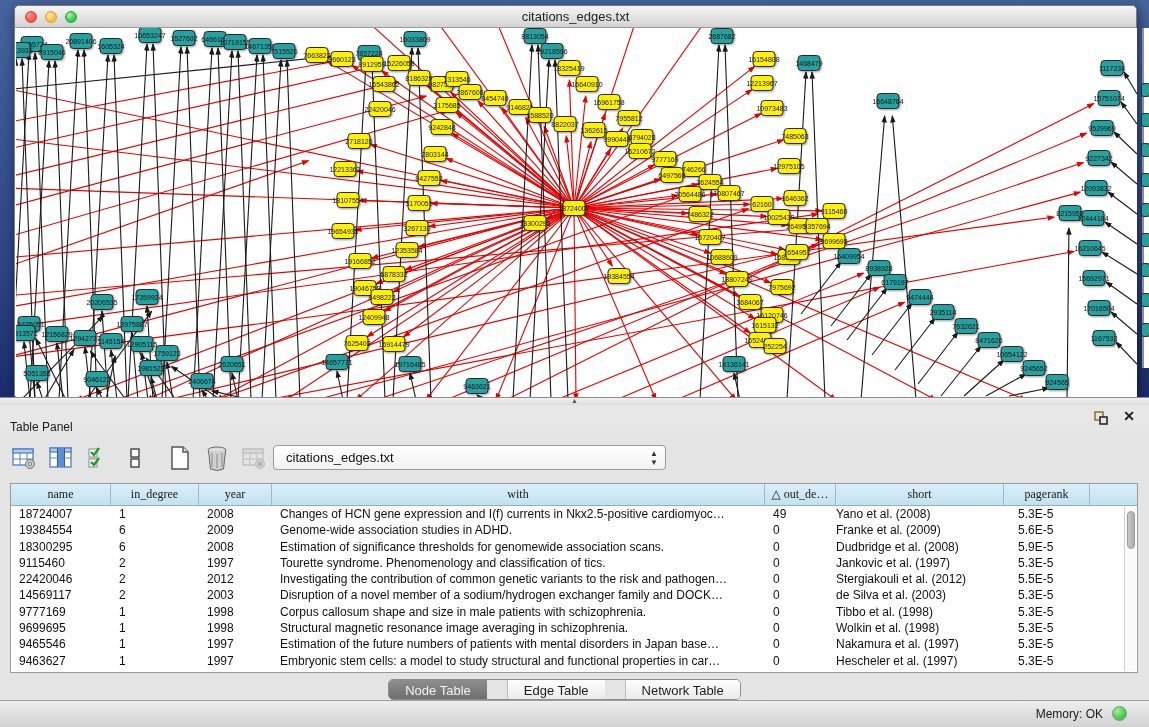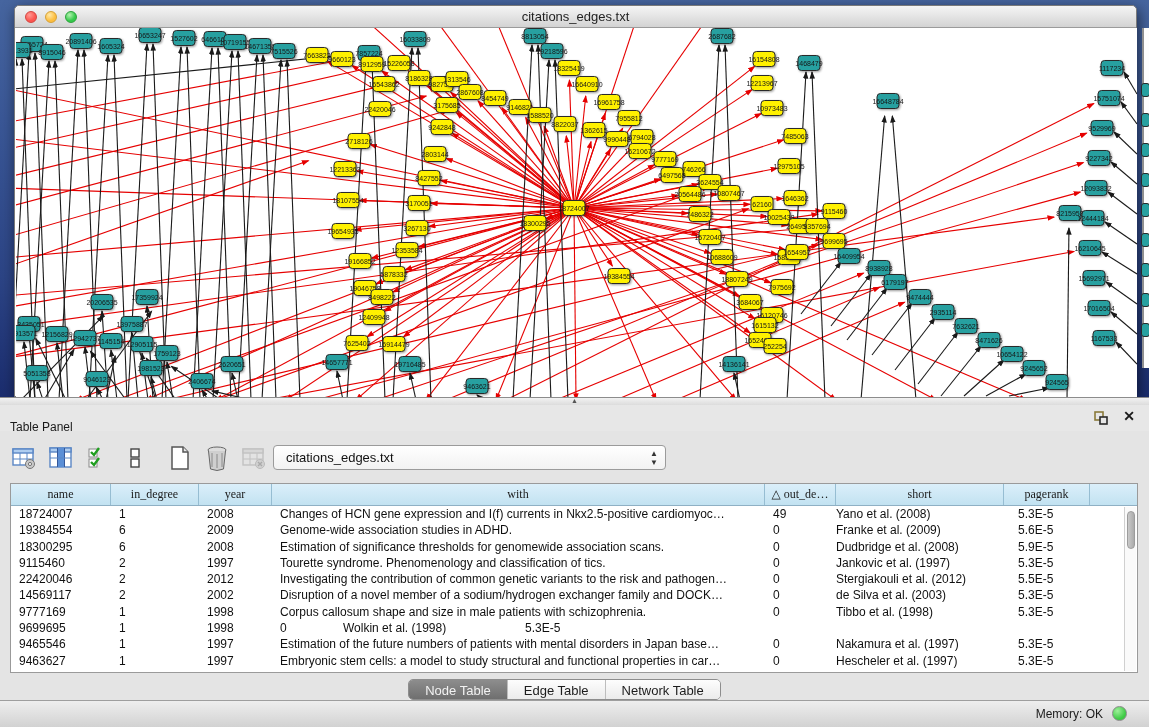--- a/index.html
+++ b/index.html
@@ -40,21 +40,21 @@
   #thead{display:flex;height:22px;background:linear-gradient(#dbeffa,#c2e2f1);border-bottom:1px solid #8fb0c4;font-family:Liberation Serif, serif;}
   .th{font-size:12px;color:#1b1b1b;text-align:center;line-height:21px;border-right:1px solid #96bdd2;overflow:hidden;white-space:nowrap;}
   .tr{display:flex;height:16.3px;}
   .td{font-size:12px;color:#101010;line-height:16px;white-space:nowrap;overflow:hidden;padding-left:8px;}
   .td.center{padding-left:0;}
   #vscroll{position:absolute;right:1px;top:23px;width:12px;height:164px;background:#fafafa;border-left:1px solid #d0d0d0;}
   #vthumb{position:absolute;left:1.5px;top:4px;width:8px;height:38px;background:linear-gradient(90deg,#c9c9c9,#ababab);border-radius:5px;border:1px solid #9c9c9c;}
 
   
   #tabbar{position:absolute;left:0;top:248px;width:1129px;display:flex;justify-content:center;}
-  #tabpill{display:flex;border:1px solid #8d8d8d;border-radius:5px;overflow:hidden;height:21px;box-shadow:0 1px 0 rgba(255,255,255,.7);}
+  #tabpill{display:flex;border:1px solid #8d8d8d;border-radius:5px;overflow:hidden;height:21px;box-shadow:0 1px 0 rgba(255,255,255,.7);gap:20px;}
   .tab{font-size:13px;padding:1px 16px;line-height:19px;background:linear-gradient(#fdfdfd,#ebebeb);color:#1c1c1c;border-left:1px solid #bdbdbd;}
   .tab:first-child{border-left:none;}
   .tab.active{background:linear-gradient(#8d8d8d,#6f6f6f);color:#f2f2f2;}
 
   
   #statusbar{position:absolute;left:0;top:700px;width:1149px;height:27px;background:linear-gradient(#eeeeee,#d2d2d2);border-top:1px solid #9e9e9e;}
   #memlabel{position:absolute;right:46px;top:6px;font-size:12px;color:#1a1a1a;}
   #memdot{position:absolute;right:22px;top:5px;width:15px;height:15px;border-radius:50%;background:radial-gradient(circle at 35% 30%,#9ef09a,#3ecb45 65%);border:1px solid #8a8a8a;}
 </style>
 </head>
@@ -956,39 +956,40 @@
             <div class="td" style="width: 88px;">2</div>
             <div class="td" style="width: 73px;">2012</div>
             <div class="td" style="width: 493px;">Investigating the contribution of common genetic variants to the risk and pathogen…</div>
             <div class="td" style="width: 71px;">0</div>
             <div class="td center" style="width: 168px;">Stergiakouli et al. (2012)</div>
             <div class="td" style="width: 86px; padding-left: 14px;">5.5E-5</div>
           </div>
           <div class="tr">
             <div class="td" style="width: 100px;">14569117</div>
             <div class="td" style="width: 88px;">2</div>
-            <div class="td" style="width: 73px;">2002</div>
+            <div class="td" style="width: 73px;">2003</div>
             <div class="td" style="width: 493px;">Disruption of a novel member of a sodium/hydrogen exchanger family and DOCK…</div>
             <div class="td" style="width: 71px;">0</div>
             <div class="td center" style="width: 168px;">de Silva et al. (2003)</div>
             <div class="td" style="width: 86px; padding-left: 14px;">5.3E-5</div>
           </div>
           <div class="tr">
             <div class="td" style="width: 100px;">9777169</div>
             <div class="td" style="width: 88px;">1</div>
             <div class="td" style="width: 73px;">1998</div>
             <div class="td" style="width: 493px;">Corpus callosum shape and size in male patients with schizophrenia.</div>
             <div class="td" style="width: 71px;">0</div>
             <div class="td center" style="width: 168px;">Tibbo et al. (1998)</div>
             <div class="td" style="width: 86px; padding-left: 14px;">5.3E-5</div>
           </div>
           <div class="tr">
             <div class="td" style="width: 100px;">9699695</div>
             <div class="td" style="width: 88px;">1</div>
             <div class="td" style="width: 73px;">1998</div>
+            <div class="td" style="width: 493px;">Structural magnetic resonance image averaging in schizophrenia.</div>
             <div class="td" style="width: 71px;">0</div>
             <div class="td center" style="width: 168px;">Wolkin et al. (1998)</div>
             <div class="td" style="width: 86px; padding-left: 14px;">5.3E-5</div>
           </div>
           <div class="tr">
             <div class="td" style="width: 100px;">9465546</div>
             <div class="td" style="width: 88px;">1</div>
             <div class="td" style="width: 73px;">1997</div>
             <div class="td" style="width: 493px;">Estimation of the future numbers of patients with mental disorders in Japan base…</div>
             <div class="td" style="width: 71px;">0</div>

